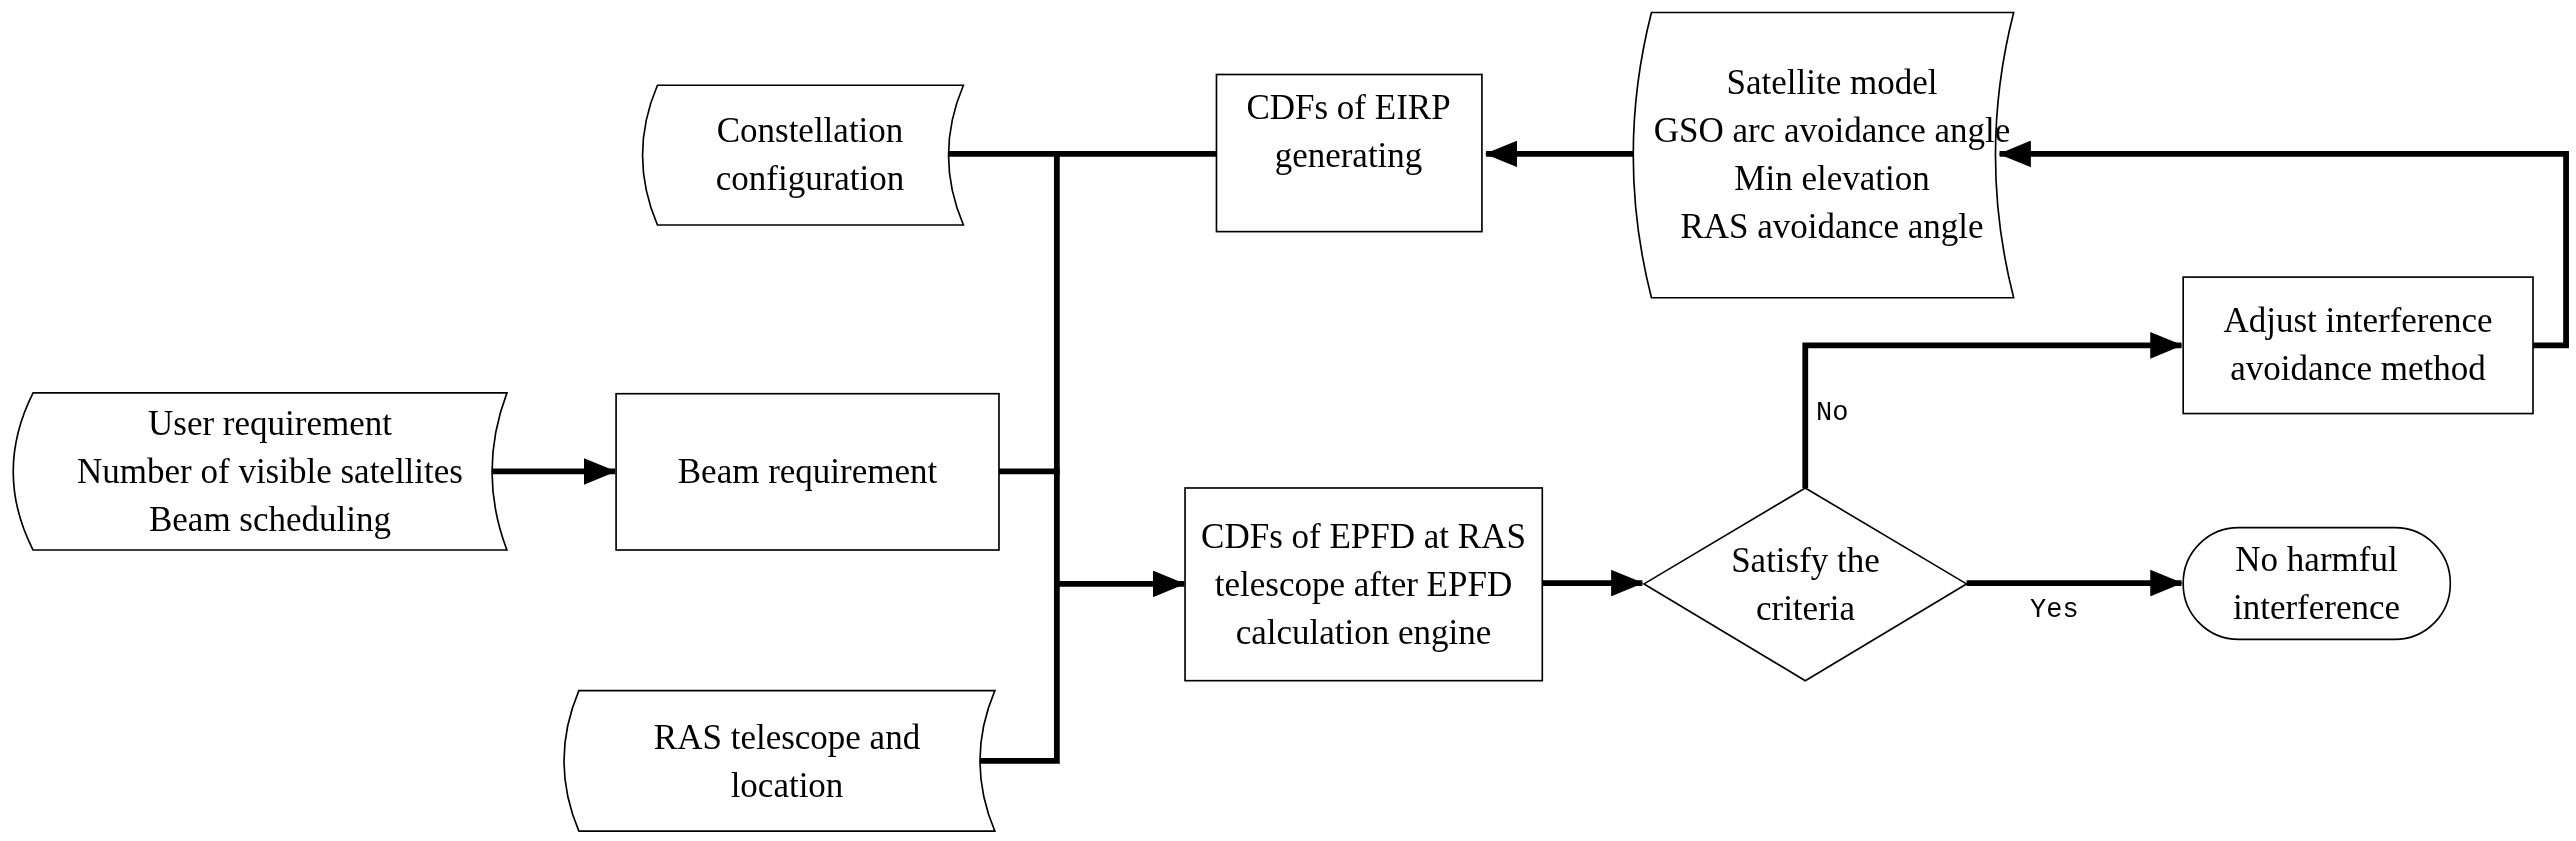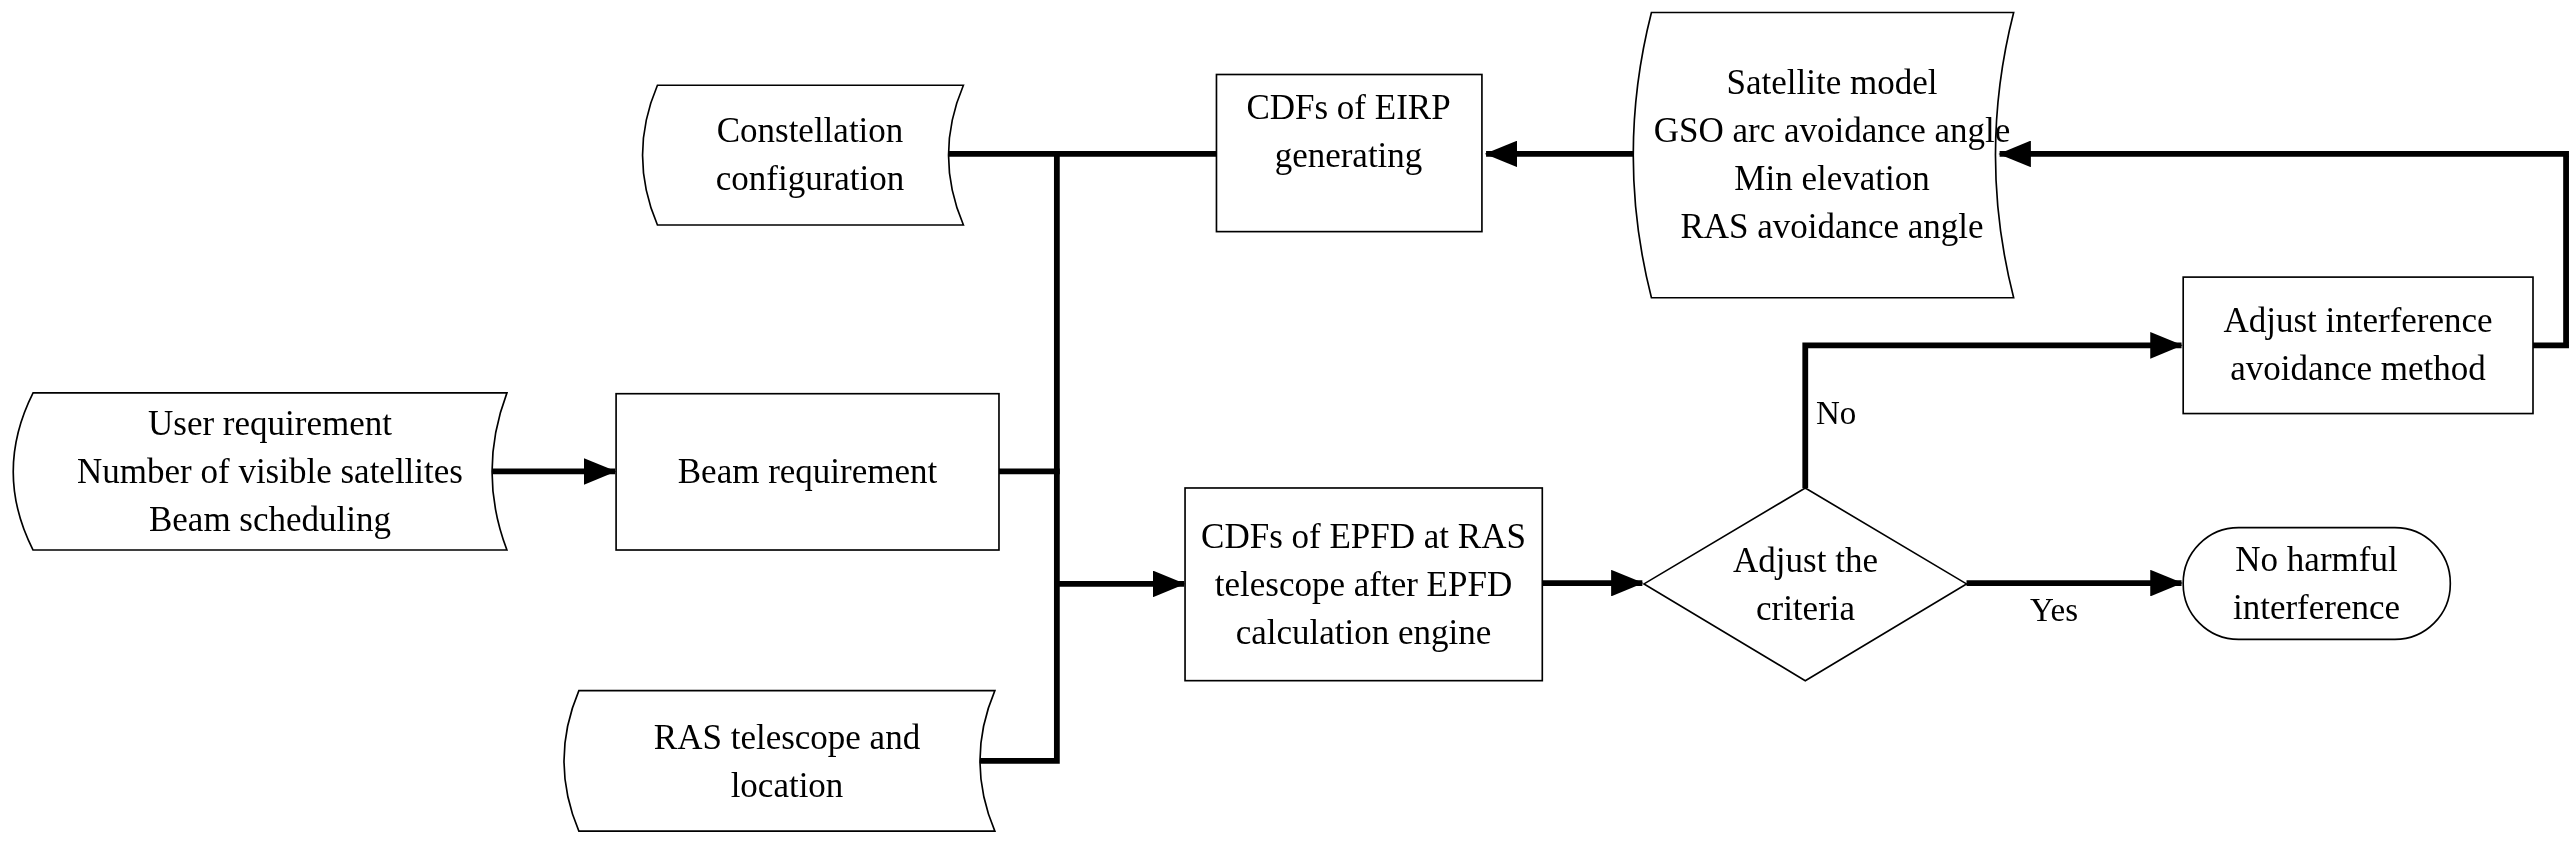--- a/index.html
+++ b/index.html
@@ -16,23 +16,24 @@
     position:absolute;
     display:flex;flex-direction:column;
     align-items:center;justify-content:center;
     text-align:center;
     font-size:35px;line-height:48px;
     white-space:nowrap;
     pointer-events:none;
   }
   .edge-label{
     position:absolute;
-    font-size:33px;line-height:48px;
+    font-size:27px;line-height:48px;
     white-space:nowrap;
     pointer-events:none;
+    font-family:Liberation Mono, monospace;
   }
   .shape{fill:#ffffff;stroke:#000000;stroke-width:2;}
   .connector{fill:none;stroke:#000000;stroke-width:7;}
 </style>
 </head>
 <body>
 
 <div id="figure-canvas">
 
   <svg id="diagram-svg" viewBox="0 0 3115 1018" xmlns="http://www.w3.org/2000/svg">
@@ -103,21 +104,21 @@
     <span>Adjust interference</span>
     <span>avoidance method</span>
   </div>
 
   <div class="node-label" style="left:579px;top:691px;width:416px;height:141px">
     <span>RAS telescope and</span>
     <span>location</span>
   </div>
 
   <div class="node-label" style="left:1644px;top:488px;width:323px;height:193px">
-    <span>Adjust the</span>
+    <span>Satisfy the</span>
     <span>criteria</span>
   </div>
 
   <div class="node-label" style="left:2183px;top:528px;width:267px;height:112px">
     <span>No harmful</span>
     <span>interference</span>
   </div>
 
   <div class="edge-label" style="left:1816px;top:389px">No</div>
   <div class="edge-label" style="left:2030px;top:586px">Yes</div>

